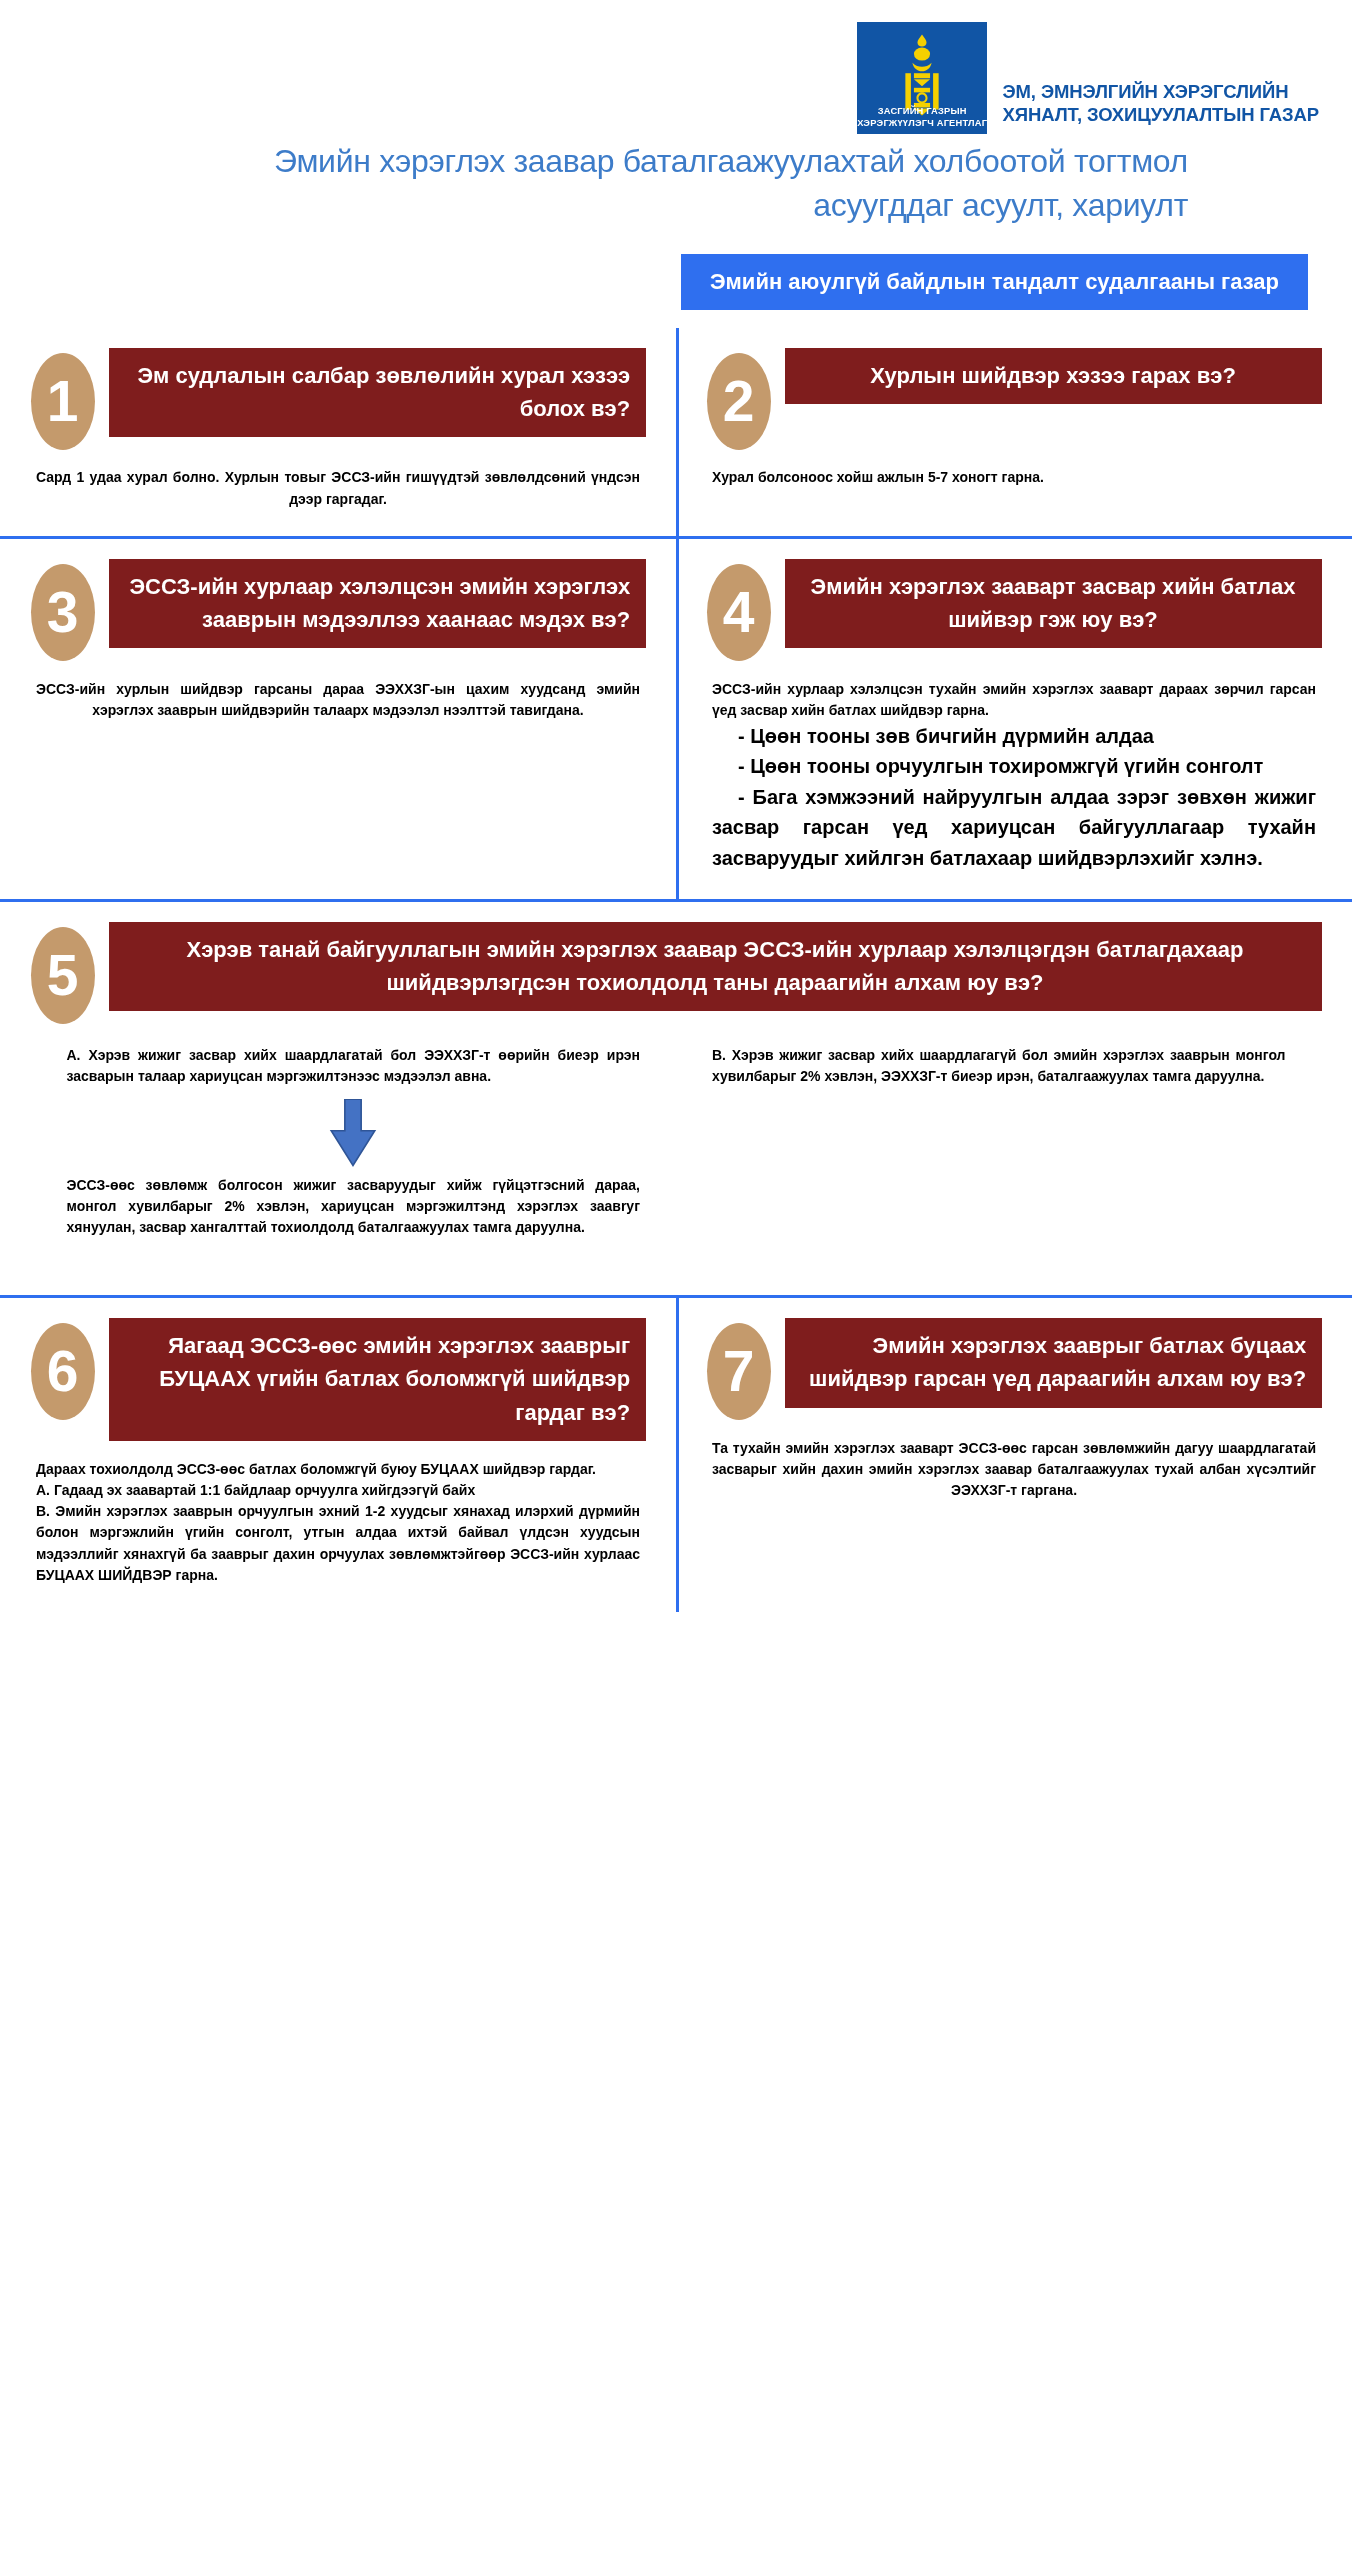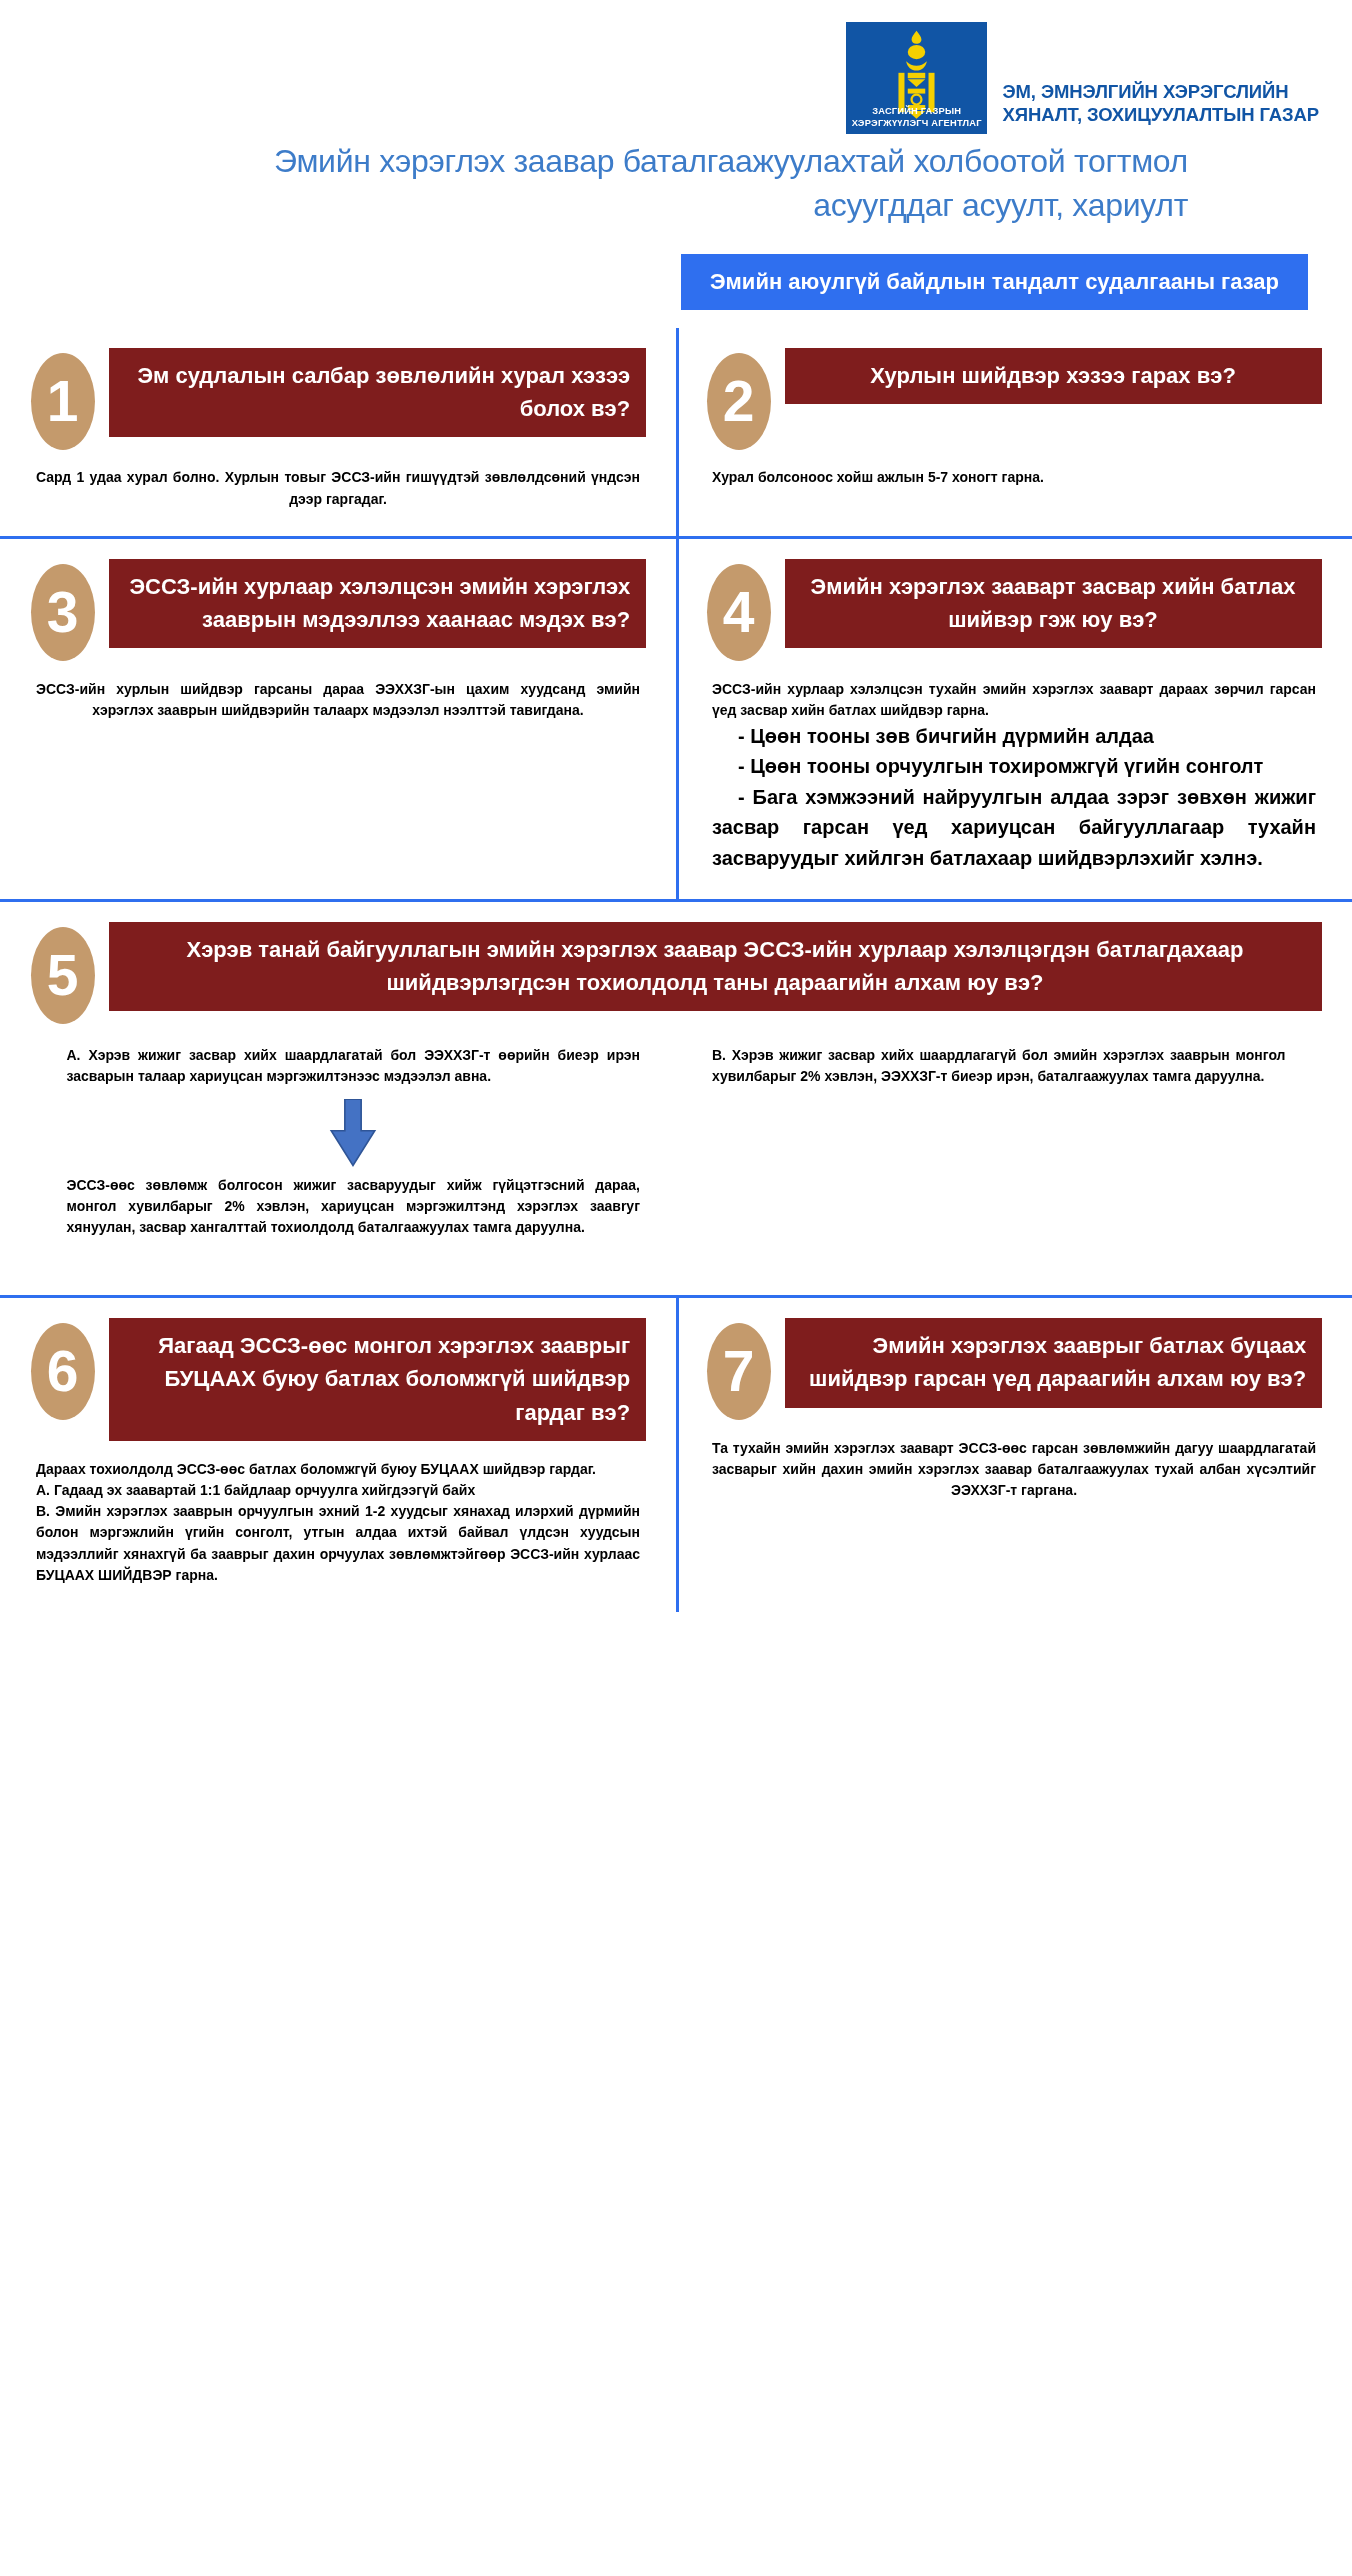--- a/index.html
+++ b/index.html
@@ -28,21 +28,21 @@
     align-items: flex-start;
     padding: 22px 33px 0 0;
     height: 136px;
   }
   .brand {
     display: flex;
     align-items: flex-end;
     gap: 15.3px;
   }
   .emblem {
-    width: 141px;
+    width: 130px;
     height: 112px;
     background: #1155a5;
     position: relative;
     flex: 0 0 auto;
   }
   .emblem svg { display:block; width:100%; height:100%; }
   .emblem-caption {
     position: absolute;
     left: 0; right: 0; bottom: 4.4px;
     text-align: center;
@@ -294,21 +294,21 @@
         <div class="spacer-lg"></div>
       </div>
     </div>
 
     <div class="row">
       <div class="divider-v"></div>
 
       <div class="cell">
         <div class="qhead">
           <div class="badge">6</div>
-          <div class="qbox">Яагаад ЭССЗ-өөс монгол хэрэглэх зааврыг БУЦААХ буюу батлах боломжгүй шийдвэр гардаг вэ?</div>
+          <div class="qbox">Яагаад ЭССЗ-өөс эмийн хэрэглэх зааврыг БУЦААХ үгийн батлах боломжгүй шийдвэр гардаг вэ?</div>
         </div>
         <div class="answer jleft">Дараах тохиолдолд ЭССЗ-өөс батлах боломжгүй буюу БУЦААХ шийдвэр гардаг.
 А. Гадаад эх заавартай 1:1 байдлаар орчуулга хийгдээгүй байх
 В. Эмийн хэрэглэх зааврын орчуулгын эхний 1-2 хуудсыг хянахад илэрхий дүрмийн болон мэргэжлийн үгийн сонголт, утгын алдаа ихтэй байвал үлдсэн хуудсын мэдээллийг хянахгүй ба зааврыг дахин орчуулах зөвлөмжтэйгөөр ЭССЗ-ийн хурлаас БУЦААХ ШИЙДВЭР гарна.</div>
       </div>
 
       <div class="cell">
         <div class="qhead">
           <div class="badge">7</div>
           <div class="qbox">Эмийн хэрэглэх зааврыг батлах буцаах шийдвэр гарсан үед дараагийн алхам юу вэ?</div>

